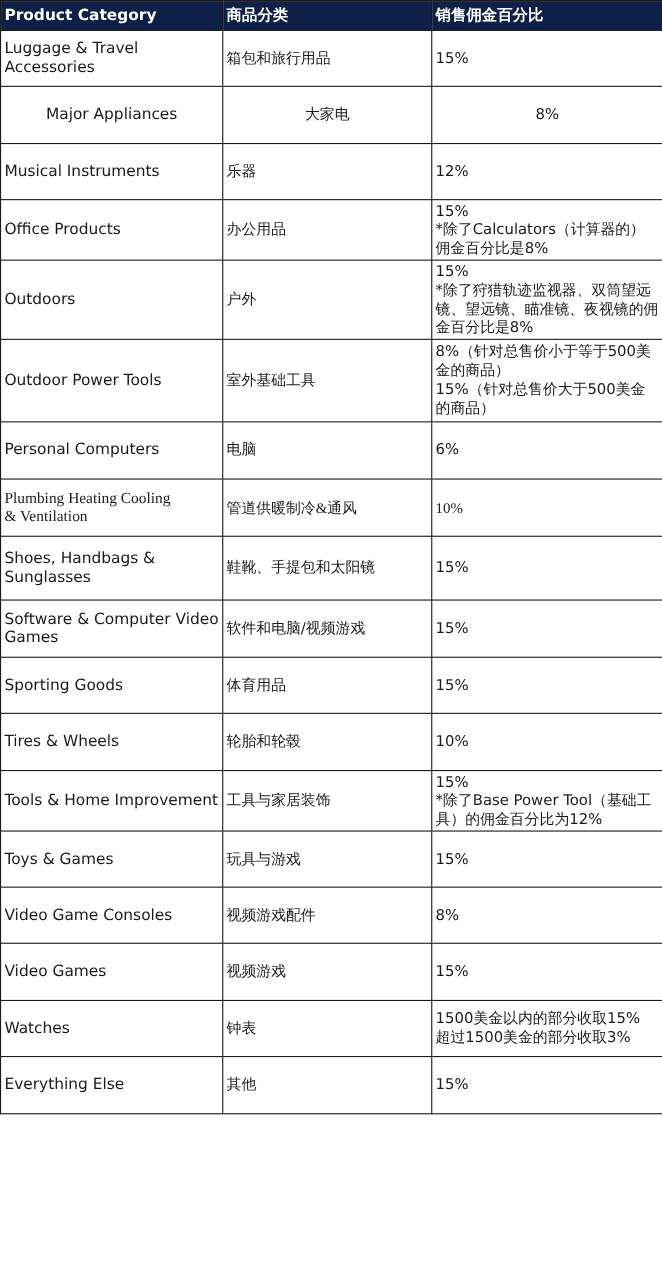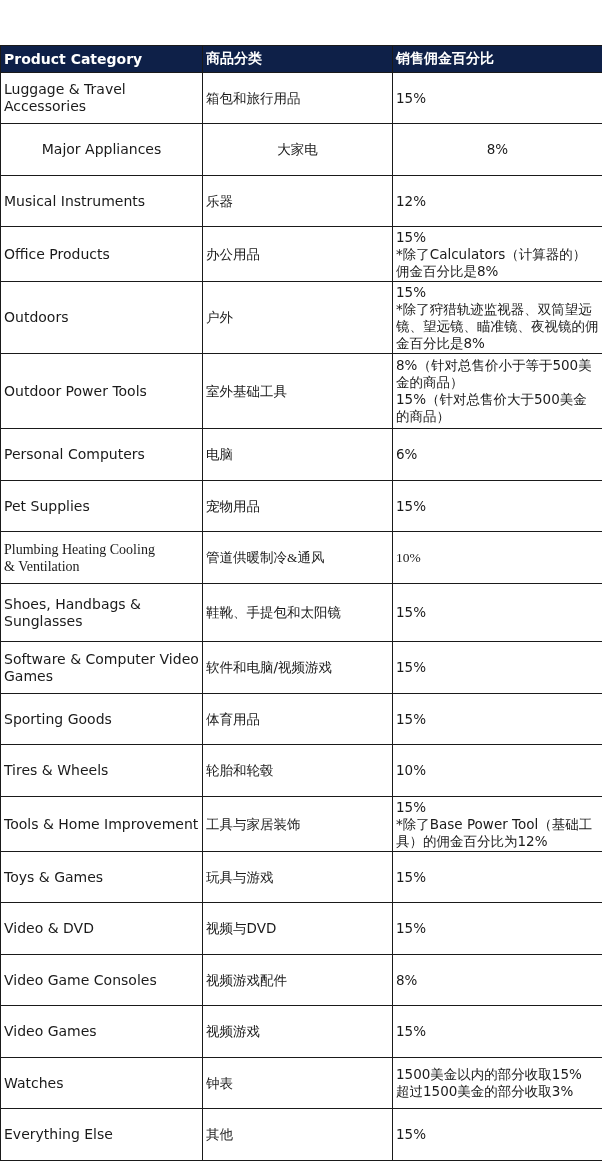--- a/index.html
+++ b/index.html
@@ -1,17 +1,17 @@
 <!DOCTYPE html>
 <html><head>
 <meta charset="utf-8">
 <style>
   html, body { margin: 0; padding: 0; background: #ffffff; }
   body { width: 602px; height: 1164px; overflow: hidden; font-family: "DejaVu Sans", "Liberation Sans", sans-serif; }
-  table { border-collapse: collapse; width: 602px; table-layout: fixed; margin-top: 45px; }
+  table { border-collapse: collapse; width: 602px; table-layout: fixed; }
   col.c1 { width: 202px; }
   col.c2 { width: 190px; }
   col.c3 { width: 210px; }
   thead th {
     background: #0e2048;
     color: #ffffff;
     font-weight: bold;
     font-size: 14px;
     height: 26px;
     padding: 0 3px;
@@ -82,25 +82,20 @@
         <td class="c-en">Outdoor Power Tools</td>
         <td class="c-zh">室外基础工具</td>
         <td class="c-pct"> 8%（针对总售价小于等于500美金的商品）
 15%（针对总售价大于500美金的商品）</td>
       </tr>
       <tr style="height: 52px;">
         <td class="c-en">Personal Computers</td>
         <td class="c-zh">电脑</td>
         <td class="c-pct">6%</td>
       </tr>
-      <tr style="height: 51px;">
-        <td class="c-en">Pet Supplies</td>
-        <td class="c-zh">宠物用品</td>
-        <td class="c-pct">15%</td>
-      </tr>
       <tr style="height: 52px; font-family: Liberation Serif, serif;">
         <td class="c-en">Plumbing Heating Cooling
 &amp; Ventilation</td>
         <td class="c-zh">管道供暖制冷&amp;通风</td>
         <td class="c-pct">10%</td>
       </tr>
       <tr style="height: 58px;">
         <td class="c-en">Shoes, Handbags &amp;
 Sunglasses</td>
         <td class="c-zh">鞋靴、手提包和太阳镜</td>
@@ -126,25 +121,20 @@
         <td class="c-en">Tools &amp; Home Improvement</td>
         <td class="c-zh">工具与家居装饰</td>
         <td class="c-pct"> 15%
  *除了Base Power Tool（基础工具）的佣金百分比为12%</td>
       </tr>
       <tr style="height: 51px;">
         <td class="c-en">Toys &amp; Games</td>
         <td class="c-zh">玩具与游戏</td>
         <td class="c-pct">15%</td>
       </tr>
-      <tr style="height: 52px;">
-        <td class="c-en">Video &amp; DVD</td>
-        <td class="c-zh">视频与DVD</td>
-        <td class="c-pct">15%</td>
-      </tr>
       <tr style="height: 51px;">
         <td class="c-en">Video Game Consoles</td>
         <td class="c-zh">视频游戏配件</td>
         <td class="c-pct">8%</td>
       </tr>
       <tr style="height: 52px;">
         <td class="c-en">Video Games</td>
         <td class="c-zh">视频游戏</td>
         <td class="c-pct">15%</td>
       </tr>

